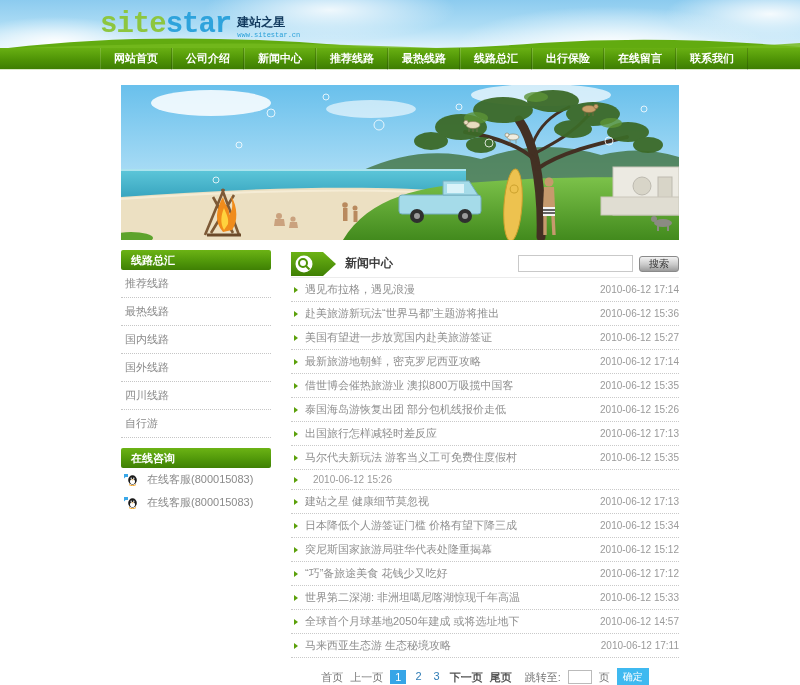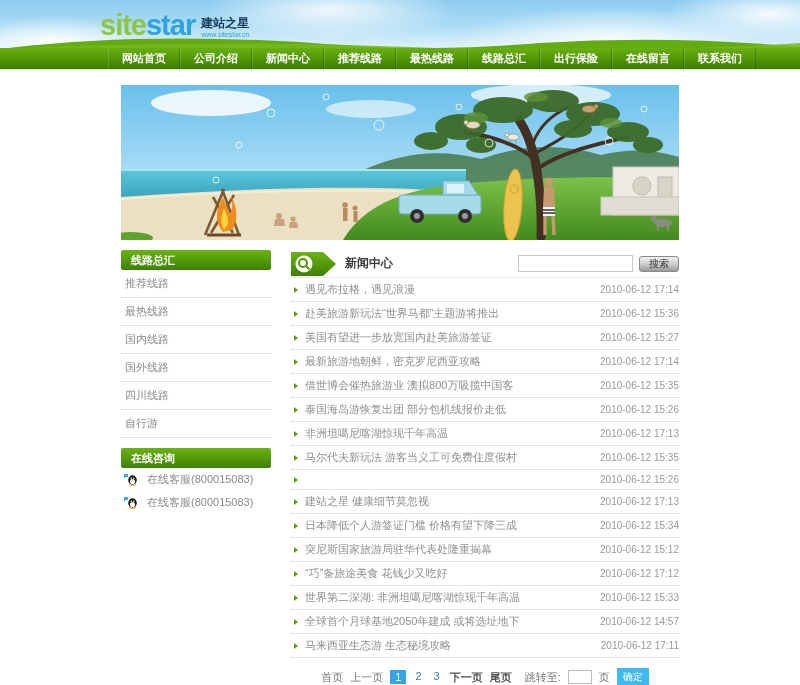--- a/index.html
+++ b/index.html
@@ -7,33 +7,34 @@
     font-family:"Liberation Sans","DejaVu Sans",sans-serif; }
 
   
   .header { position:relative; height:48px; overflow:hidden;
     background:
       radial-gradient(ellipse 130px 36px at 55px 42px, rgba(255,255,255,.95), rgba(255,255,255,0) 70%),
       radial-gradient(ellipse 180px 44px at 330px 10px, rgba(255,255,255,.85), rgba(255,255,255,0) 70%),
       radial-gradient(ellipse 220px 55px at 610px 45px, rgba(255,255,255,.95), rgba(255,255,255,0) 70%),
       radial-gradient(ellipse 150px 40px at 770px 14px, rgba(255,255,255,.9), rgba(255,255,255,0) 70%),
       linear-gradient(180deg,#8ccbef 0%,#aeddf5 55%,#dff2fc 100%);
+    font-family: Liberation Mono, monospace;
   }
   .hills { position:absolute; left:0; bottom:-1px; }
   .logo { position:absolute; left:100px; top:9px; display:flex; align-items:flex-start; }
   .logo-en { font-size:29px; font-weight:bold; letter-spacing:-1px; line-height:32px; }
   .logo-site { color:#8dc63f; }
   .logo-star { color:#2ea3dc; }
   .logo-cn { margin-left:6px; margin-top:6px; }
   .logo-cn-name { font-size:12px; font-weight:bold; color:#123a5e; line-height:16px; }
   .logo-cn-url { font-size:7px; color:#2aa0d8; line-height:8px; }
 
   
   .navbar { height:22px; background:linear-gradient(180deg,#69b013 0%,#4f9406 55%,#3e7e03 100%);
-    border-bottom:1px solid #d9e9c8;padding-left:8px; }
+    border-bottom:1px solid #d9e9c8; }
   .nav-inner { width:600px; margin:0 0 0 100px; display:flex; height:22px; }
   .nav-item { padding:0 13px; font-size:11px; font-weight:bold; color:#fff; line-height:21px;
     border-right:1px solid rgba(0,0,0,.18); border-left:1px solid rgba(255,255,255,.15);
     cursor:pointer; white-space:nowrap; }
 
   .container { width:558px; margin:0 auto; }
 
   
   .banner { margin-top:15px; height:155px; overflow:hidden; }
 
@@ -50,21 +51,21 @@
     padding:4px 0 4px 2px; cursor:pointer; }
 
   
   .main { flex:1; margin-left:20px; }
   .main-header { display:flex; align-items:center; height:28px; border-bottom:1px solid #ececec; }
   .main-title { font-size:12px; font-weight:bold; color:#3c3c3c; margin-left:8px; flex:1; }
   .search-input { width:115px; height:17px; border:1px solid #c9c9c9; font-size:10px; padding:0 3px; }
   .search-btn { margin-left:6px; width:40px; height:16px; font-size:10px; color:#333;
     background:linear-gradient(180deg,#f2f2f2 0%,#c9c9c9 55%,#9b9b9b 100%);
     border:1px solid #8a8a8a; border-radius:3px; cursor:pointer; line-height:13px;text-align:center; }
-  .news-row { display:flex; align-items:center; padding:4px 0 4px 3px; border-bottom:1px dotted #c9c9c9;justify-content:space-between; }
+  .news-row { display:flex; align-items:center; padding:4px 0 4px 3px; border-bottom:1px dotted #c9c9c9; }
   .bullet { width:0; height:0; border-left:4px solid #5ba00a; border-top:3px solid transparent;
     border-bottom:3px solid transparent; margin-right:7px; flex:none; }
   .news-title { flex:1; font-size:11px; color:#8f8f8f; cursor:pointer; white-space:nowrap;
     overflow:hidden; }
   .news-date { font-size:10px; color:#9a9a9a; margin-left:8px; flex:none; }
 
   
   .pagination { display:flex; justify-content:center; align-items:center; gap:7px;
     margin-top:10px; font-size:11px; color:#777; }
   .pg-link { cursor:pointer; }
@@ -337,21 +338,21 @@
             <span class="news-title">借世博会催热旅游业 澳拟800万吸揽中国客</span>
             <span class="news-date">2010-06-12 15:35</span>
           </div>
           <div class="news-row">
             <span class="bullet"></span>
             <span class="news-title">泰国海岛游恢复出团 部分包机线报价走低</span>
             <span class="news-date">2010-06-12 15:26</span>
           </div>
           <div class="news-row">
             <span class="bullet"></span>
-            <span class="news-title">非洲坦噶尼喀湖惊现千年高温</span>
+            <span class="news-title">出国旅行怎样减轻时差反应</span>
             <span class="news-date">2010-06-12 17:13</span>
           </div>
           <div class="news-row">
             <span class="bullet"></span>
             <span class="news-title">马尔代夫新玩法 游客当义工可免费住度假村</span>
             <span class="news-date">2010-06-12 15:35</span>
           </div>
           <div class="news-row">
             <span class="bullet"></span>
             <span class="news-date">2010-06-12 15:26</span>

